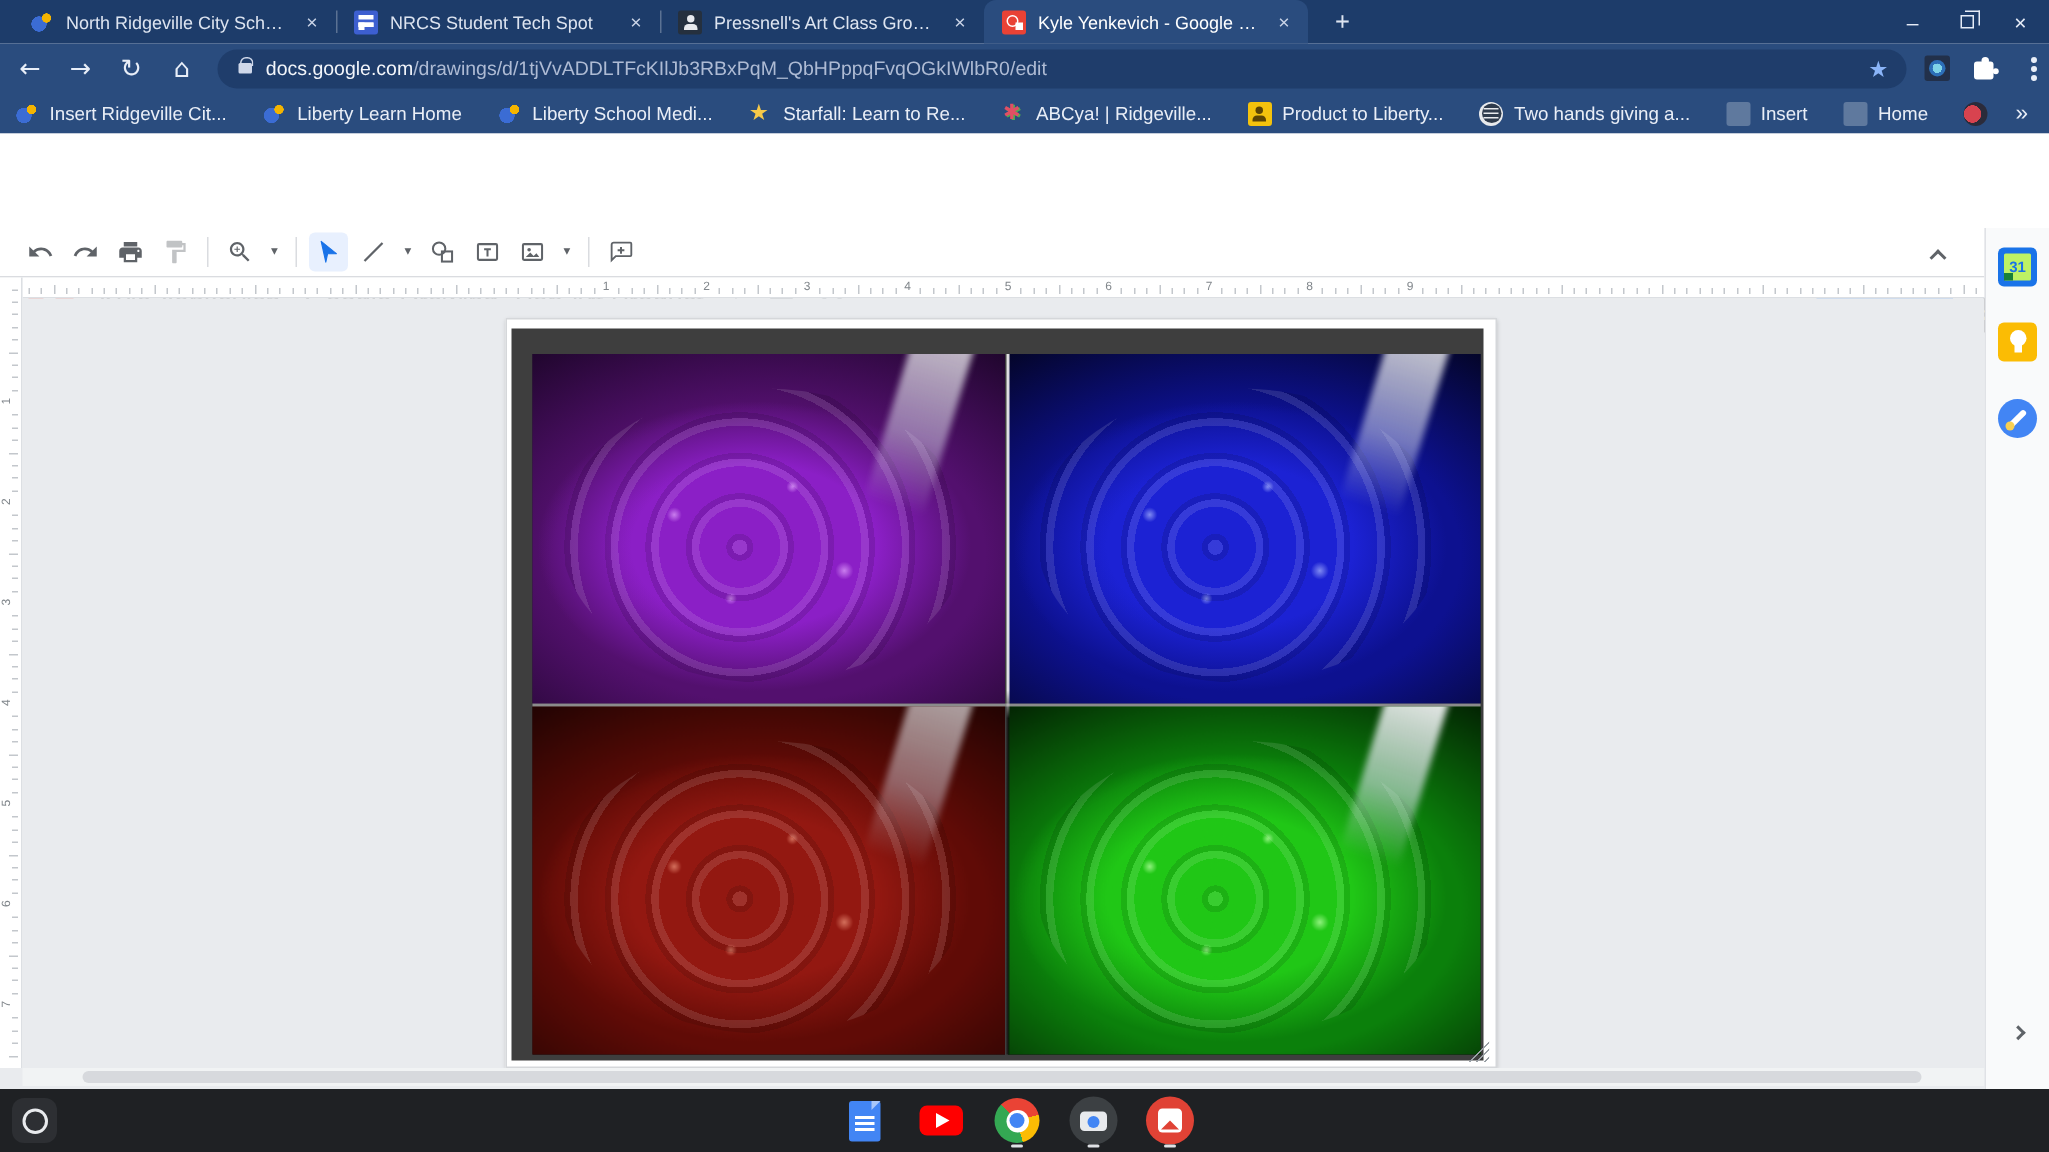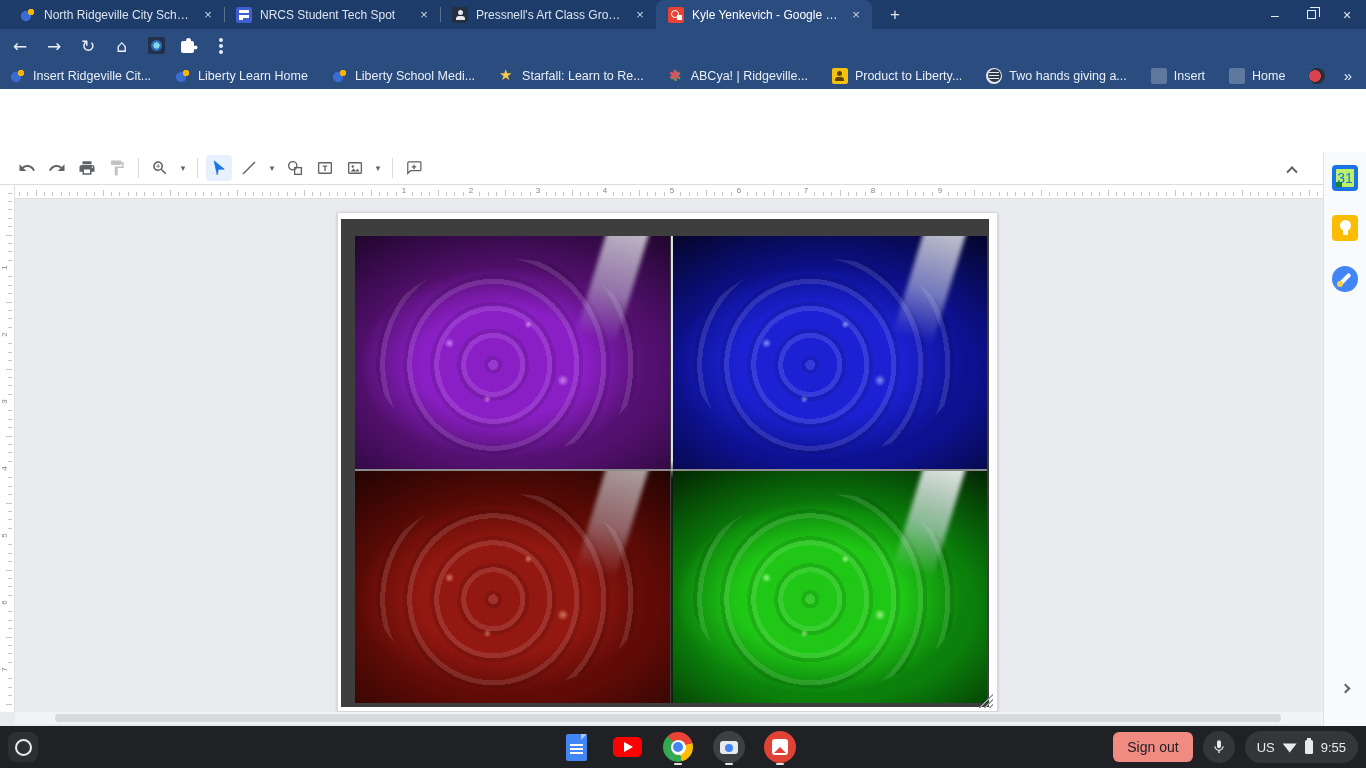--- a/index.html
+++ b/index.html
@@ -90,21 +90,21 @@
   .tool.dim svg { opacity:.38; }
   .tsep { width:1px; height:20px; background:#dadce0; margin:0 8px 0 4px; }
   .caret { width:12px; height:26px; display:flex; align-items:center; justify-content:center; color:#5f6368; font-size:9px; cursor:pointer; margin-right:4px; font-family:"DejaVu Sans",sans-serif; }
   .tb-collapse { position:absolute; right:18px; top:4px; width:26px; height:26px; display:flex; align-items:center; justify-content:center; cursor:pointer; }
   .chev-up { width:8px; height:8px; border-left:2px solid #5f6368; border-top:2px solid #5f6368; transform:rotate(45deg) translate(2px,2px); }
 
   
   .sidepanel { position:absolute; right:0; top:152px; width:43px; bottom:42px; background:#f9fafb; border-left:1px solid #e0e2e6; }
   .sp-ic { position:absolute; left:50%; transform:translateX(-50%); width:26px; height:26px; cursor:pointer; }
   .sp-cal { top:13px; background:#1a73e8; border-radius:4px; }
-  .sp-cal .cal-in { position:absolute; inset:4px; background:#bef264; border-radius:1px; font-size:14px; font-weight:normal; color:#1a73e8; display:flex; align-items:center; justify-content:center; }
+  .sp-cal .cal-in { position:absolute; inset:4px; background:#bef264; border-radius:1px; font-size:10px; font-weight:bold; color:#1a73e8; display:flex; align-items:center; justify-content:center; }
   .sp-cal::after { content:""; position:absolute; left:4px; bottom:4px; width:6px; height:5px; background:#188038; }
   .sp-keep { top:63px; background:#fbbc04; border-radius:4px; }
   .sp-keep::before { content:""; position:absolute; left:7.5px; top:5px; width:11px; height:11px; border-radius:50%; background:#fff; }
   .sp-keep::after { content:""; position:absolute; left:10.5px; top:14px; width:5px; height:6px; background:#fff; }
   .sp-tasks { top:114px; background:#4285f4; border-radius:50%; }
   .sp-tasks::before { content:""; position:absolute; left:6px; top:11px; width:14px; height:3.5px; border-radius:2px; background:#fff; transform:rotate(-45deg); }
   .sp-tasks::after { content:""; position:absolute; left:5px; bottom:5px; width:6px; height:6px; border-radius:50%; background:#f9d052; }
   .sp-collapse { position:absolute; left:50%; transform:translateX(-50%); bottom:26px; width:24px; height:24px; display:flex; align-items:center; justify-content:center; cursor:pointer; }
   .chev-right { width:7px; height:7px; border-right:2px solid #5f6368; border-top:2px solid #5f6368; transform:rotate(45deg); }
 
@@ -206,20 +206,25 @@
         </div>
       <div class="wc">×</div>
     </div>
   </div>
 
   <div class="navbar">
     <div class="nav-ic">←</div>
     <div class="nav-ic">→</div>
     <div class="nav-ic">↻</div>
     <div class="nav-ic">⌂</div>
+    <div class="urlbar">
+      <span class="lock-ic"></span>
+      <span class="url-text"><span class="url-domain">docs.google.com</span><span class="url-path">/drawings/d/1tjVvADDLTFcKIlJb3RBxPqM_QbHPppqFvqOGkIWlbR0/edit</span></span>
+      <span class="url-star">★</span>
+    </div>
     <div class="nav-right">
       <span class="ext-fav"></span>
       <span class="puzzle-ic"></span>
       <span class="dots-ic"></span>
     </div>
   </div>
 
   <div class="bmbar">
     <div id="bookmarks" style="display:flex;align-items:center;">
         <div class="bm">
@@ -662,29 +667,15 @@
         </div>
       <div class="app">
           <div class="app-cam-ic"></div>
           <div class="run-dot"></div>
         </div>
       <div class="app">
           <div class="app-gal-ic"></div>
           <div class="run-dot"></div>
         </div>
     </div>
-    <div class="shelf-right">
-      <button class="signout-btn">Sign out</button>
-      <div class="mic-btn">
-        <svg width="16" height="16" viewBox="0 0 24 24" fill="#e8eaed">
-            <path d="M12 14c1.66 0 3-1.34 3-3V5c0-1.66-1.34-3-3-3S9 3.34 9 5v6c0 1.66 1.34 3 3 3zm5.3-3c0 3-2.54 5.1-5.3 5.1S6.7 14 6.7 11H5c0 3.41 2.72 6.23 6 6.72V21h2v-3.28c3.28-.49 6-3.31 6-6.72h-1.7z"></path>
-          </svg>
-      </div>
-      <div class="status-tray">
-        <span>US</span>
-        <span class="wifi-ic"></span>
-        <span class="batt-ic"></span>
-        <span>9:55</span>
-      </div>
-    </div>
   </div>
 
 </div>
 
 </body></html>

